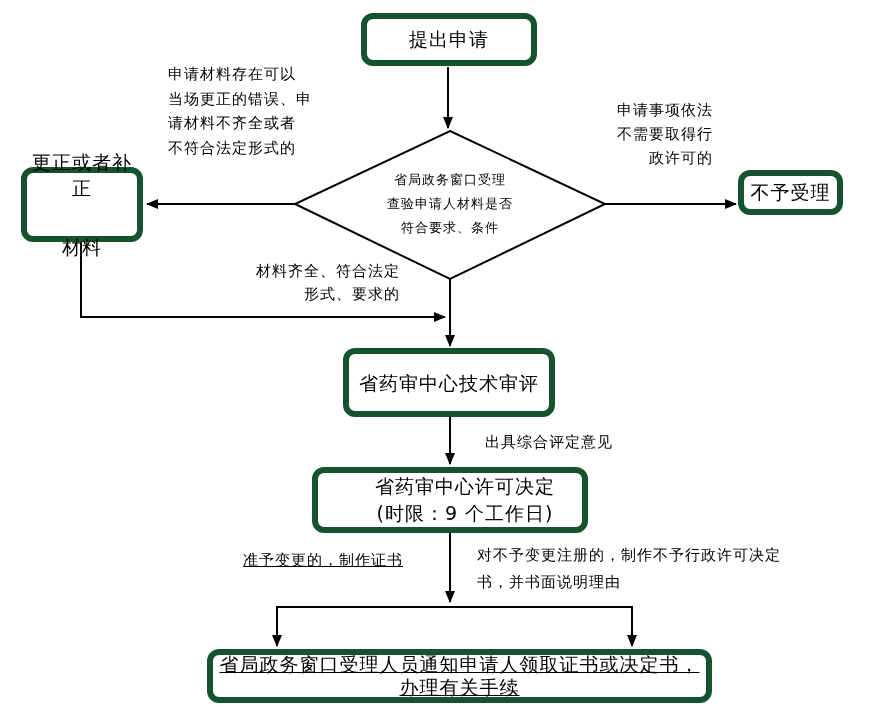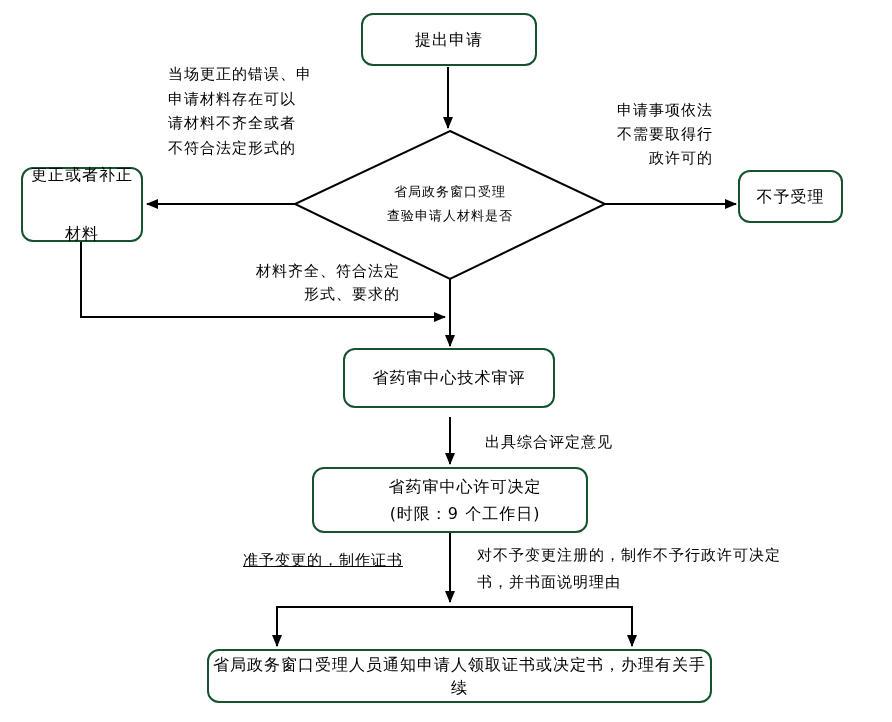--- a/index.html
+++ b/index.html
@@ -13,28 +13,28 @@
     overflow: hidden;
   }
   #wires {
     position: absolute;
     left: 0; top: 0;
     width: 892px; height: 722px;
   }
   .node {
     position: absolute;
     box-sizing: border-box;
-    border: 2px solid #14532d;
+    border: 6px solid #14532d;
     border-radius: 12px;
     background: #ffffff;
     display: flex;
     flex-direction: column;
     align-items: center;
     justify-content: center;
-    font-size: 16px;
+    font-size: 19px;
     line-height: 23px;
     letter-spacing: 1px;
     text-align: center;
     z-index: 2;
   }
   .diamond-text {
     position: absolute;
     display: flex;
     flex-direction: column;
     align-items: center;
@@ -56,24 +56,24 @@
   .edge-label div { white-space: nowrap; }
   #label-correctable      { left: 168px; top: 62px;  text-align: left; line-height: 24.5px; }
   #label-no-license       { left: 617px; top: 98px;  text-align: right; }
   #label-materials-ok     { left: 240px; top: 260px; width: 160px; text-align: right; line-height: 23px; white-space: normal; }
   #label-evaluation       { left: 485px; top: 430px; }
   #label-approved         { left: 243px; top: 548px; text-decoration: underline; }
   #label-rejected         { left: 477px; top: 542px; line-height: 27px; text-align: left; }
 
   #node-start    { left: 361px; top: 13px;  width: 176px; height: 53px; }
   #node-correct  { left: 21px;  top: 167px; width: 122px; height: 75px; line-height: 26px; gap: 33px; }
-  #node-reject   { left: 738px; top: 170px; width: 105px; height: 53px; }
-  #node-tech     { left: 343px; top: 348px; width: 212px; height: 60px; line-height: 26px; }
+  #node-reject   { left: 738px; top: 170px; width: 105px; height: 45px; }
+  #node-tech     { left: 343px; top: 348px; width: 212px; height: 69px; line-height: 26px; }
   #node-license  { left: 312px; top: 467px; width: 276px; height: 66px; line-height: 27px; padding-left: 30px; }
-  #node-notify   { left: 207px; top: 649px; width: 505px; height: 54px; }
+  #node-notify   { left: 207px; top: 649px; width: 505px; height: 54px; text-decoration: underline; }
   #diamond-label { left: 340px; top: 163px; width: 220px; height: 82px; }
 </style>
 </head>
 <body>
 
 <div id="canvas">
 
   <svg id="wires" viewBox="0 0 892 722" xmlns="http://www.w3.org/2000/svg">
     <defs>
       <marker id="arrow" markerUnits="userSpaceOnUse" markerWidth="12" markerHeight="10" refX="11" refY="5" orient="auto">
@@ -104,20 +104,21 @@
     <line x1="632" y1="606" x2="632" y2="646" stroke="#000000" stroke-width="2" marker-end="url(#arrow)"></line>
   </svg>
 
   <div class="node" id="node-start">
     <div>提出申请</div>
   </div>
 
   <div class="diamond-text" id="diamond-label">
     <div>省局政务窗口受理</div>
     <div>查验申请人材料是否</div>
+    <div>符合要求、条件</div>
   </div>
 
   <div class="node" id="node-correct">
     <div>更正或者补正</div>
     <div>材料</div>
   </div>
 
   <div class="node" id="node-reject">
     <div>不予受理</div>
   </div>
@@ -129,22 +130,22 @@
   <div class="node" id="node-license">
     <div>省药审中心许可决定</div>
     <div>(时限：9 个工作日)</div>
   </div>
 
   <div class="node" id="node-notify">
     <div>省局政务窗口受理人员通知申请人领取证书或决定书，办理有关手续</div>
   </div>
 
   <div class="edge-label" id="label-correctable">
+    <div>申请材料存在可以</div>
     <div>当场更正的错误、申</div>
-    <div>申请材料存在可以</div>
     <div>请材料不齐全或者</div>
     <div>不符合法定形式的</div>
   </div>
 
   <div class="edge-label" id="label-no-license">
     <div>申请事项依法</div>
     <div>不需要取得行</div>
     <div>政许可的</div>
   </div>
 

